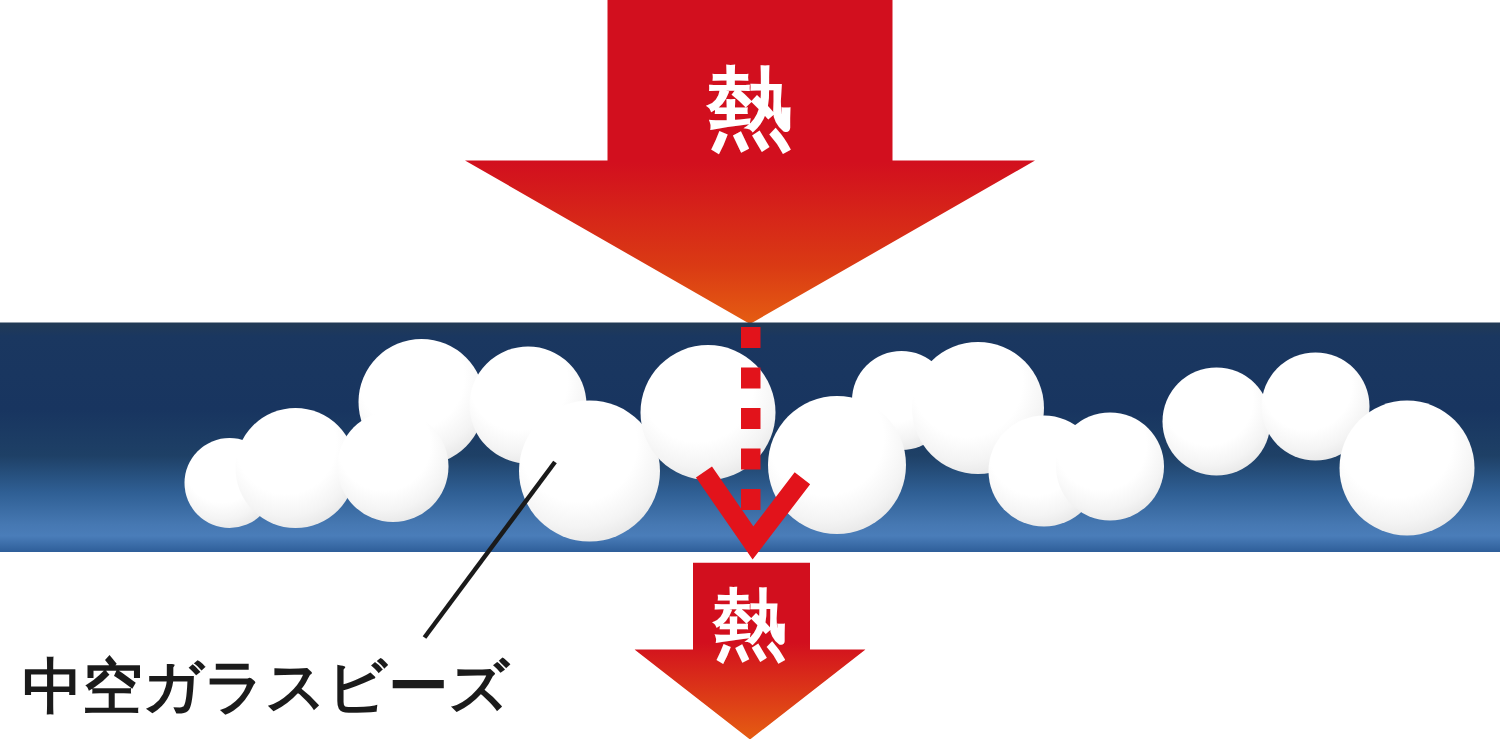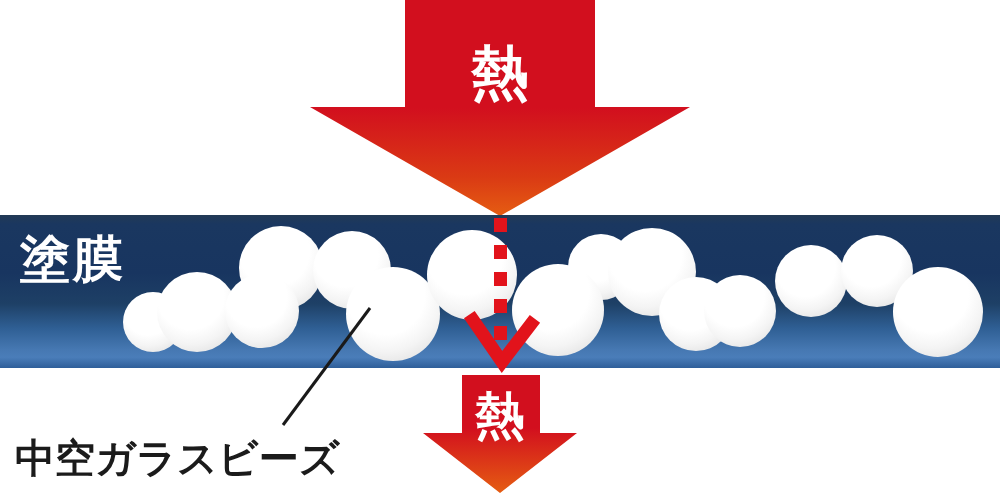--- a/index.html
+++ b/index.html
@@ -72,21 +72,20 @@
       <div class="bead" style="left: 157px; top: 272px; height: 80px; width: 80px;"></div>
       <div class="bead" style="left: 225px; top: 274px; height: 74px; width: 74px;"></div>
       <div class="bead" style="left: 346px; top: 267px; height: 94px; width: 94px;"></div>
       <div class="bead" style="left: 427px; top: 230px; height: 90px; width: 90px;"></div>
       <div class="bead" style="left: 512px; top: 264px; height: 92px; width: 92px;"></div>
       <div class="bead" style="left: 659px; top: 277px; height: 74px; width: 74px;"></div>
       <div class="bead" style="left: 704px; top: 275px; height: 72px; width: 72px;"></div>
       <div class="bead" style="left: 893px; top: 267px; height: 90px; width: 90px;"></div>
     </div>
 
-  <div class="abs coating-label">塗膜</div>
 
   <svg class="abs overlay" viewBox="0 0 1000 493">
     <g>
       <rect x="494" y="218" width="13" height="14" fill="#e2131b"></rect>
       <rect x="494" y="245" width="13" height="14" fill="#e2131b"></rect>
       <rect x="494" y="272" width="13" height="14" fill="#e2131b"></rect>
       <rect x="494" y="299" width="13" height="14" fill="#e2131b"></rect>
       <rect x="494" y="326" width="13" height="14" fill="#e2131b"></rect>
       <path d="M473,320 L502,362 L531,324" fill="none" stroke="#e2131b" stroke-width="13" stroke-linecap="square" stroke-linejoin="miter"></path>
     </g>

